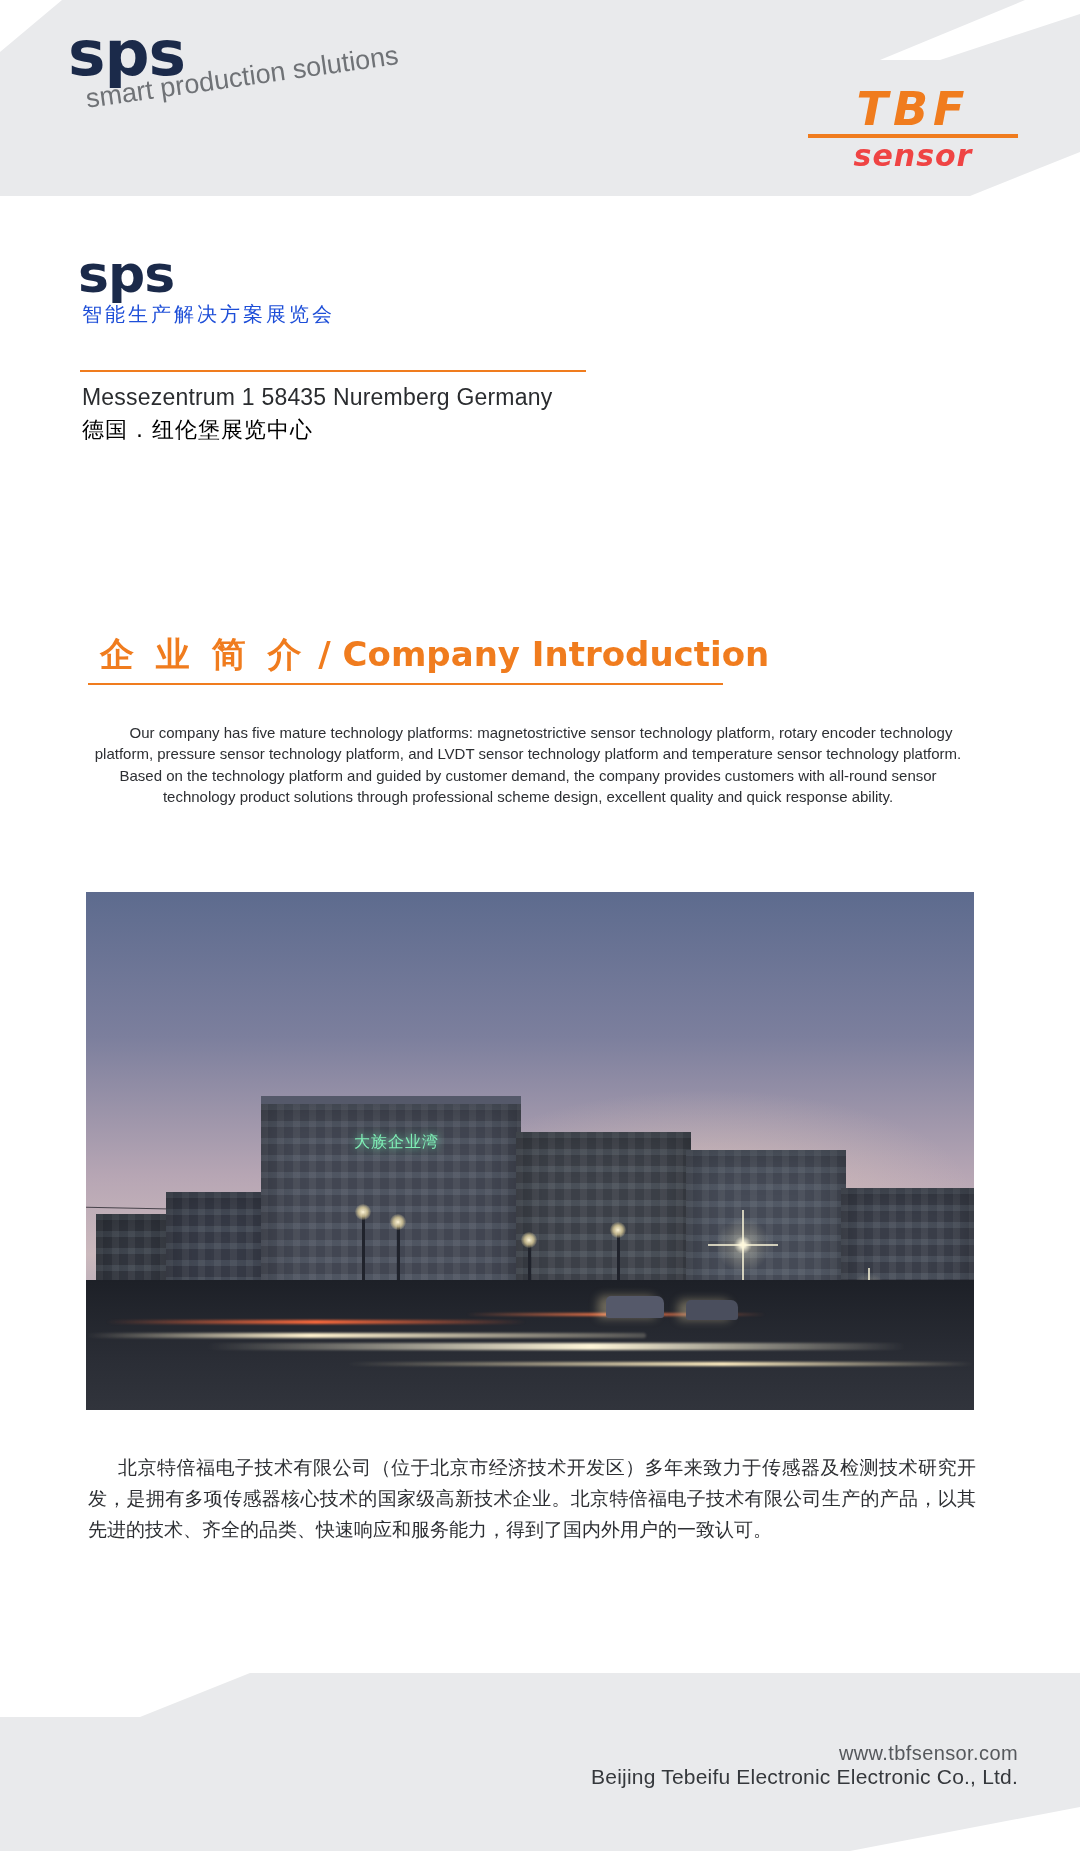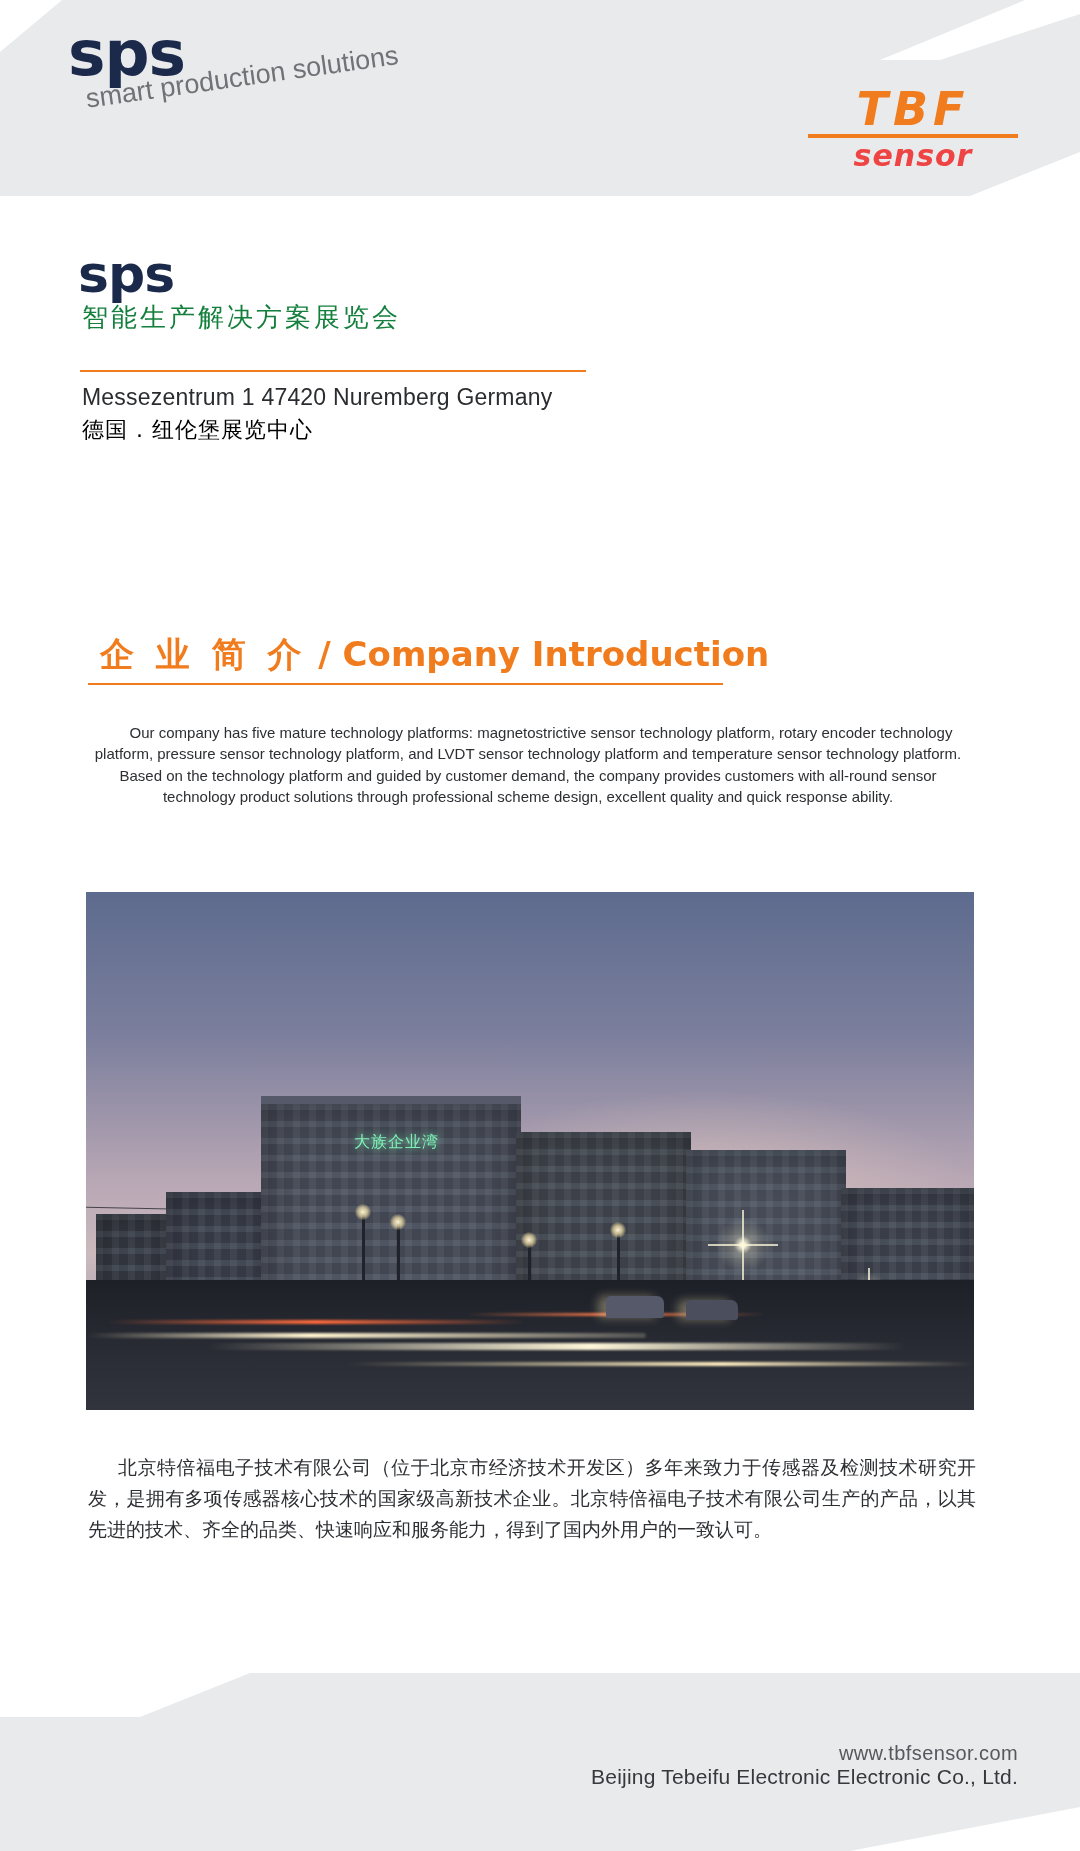--- a/index.html
+++ b/index.html
@@ -124,22 +124,22 @@
     font-weight: 700;
     font-size: 52px;
     color: #1b2a4a;
     letter-spacing: -1px;
     line-height: 1;
   }
   .event-cn-sub {
     position: absolute;
     left: 0px; top: 86px;
     font-family: "DejaVu Sans", sans-serif;
-    font-size: 26px;
-    color: #15803d;
+    font-size: 20px;
+    color: #1d4ed8;
     letter-spacing: 3px;
     line-height: 1;
   }
   .event-rule {
     position: absolute;
     left: -2px; top: 152px;
     width: 506px;
     height: 2px;
     background: #f07c1e;
   }
@@ -417,21 +417,21 @@
     <div class="tbf-logo-main">TBF</div>
     <div class="tbf-logo-rule"></div>
     <div class="tbf-logo-sub">sensor</div>
   </div>
 </div>
 
 <div class="event">
   <div class="event-sps">sps</div>
   <div class="event-cn-sub">智能生产解决方案展览会</div>
   <div class="event-rule"></div>
-  <div class="event-venue-en">Messezentrum 1 47420 Nuremberg Germany</div>
+  <div class="event-venue-en">Messezentrum 1 58435 Nuremberg Germany</div>
   <div class="event-venue-cn">德国 . 纽伦堡展览中心</div>
 </div>
 
 <div class="section-title-wrap">
   <div class="section-title">
     <span class="cn">企 业 简 介</span>
     <span class="en">/ Company Introduction</span>
   </div>
   <div class="section-title-rule"></div>
 </div>

